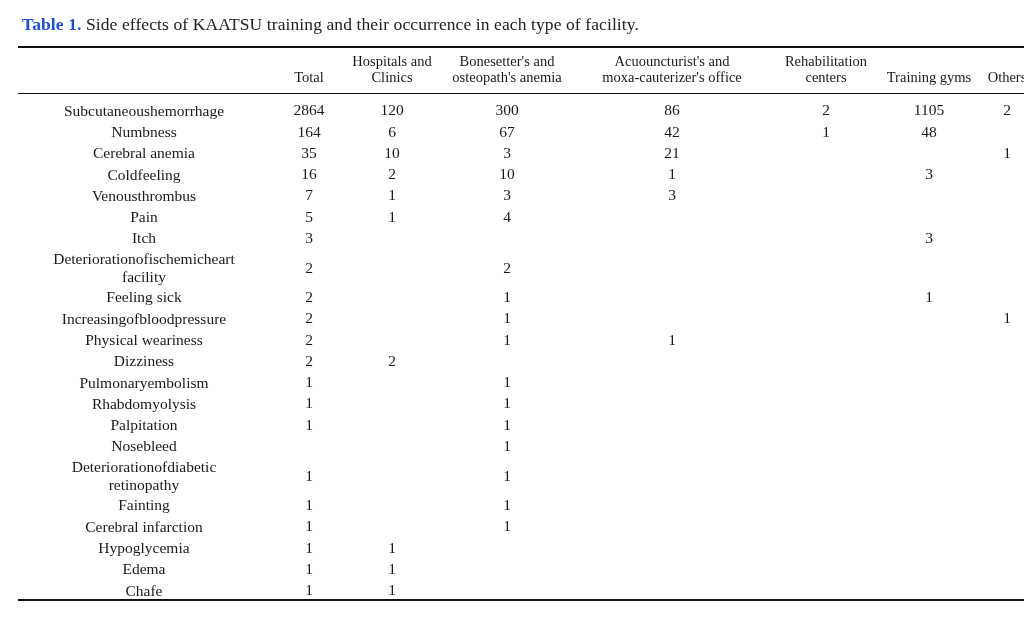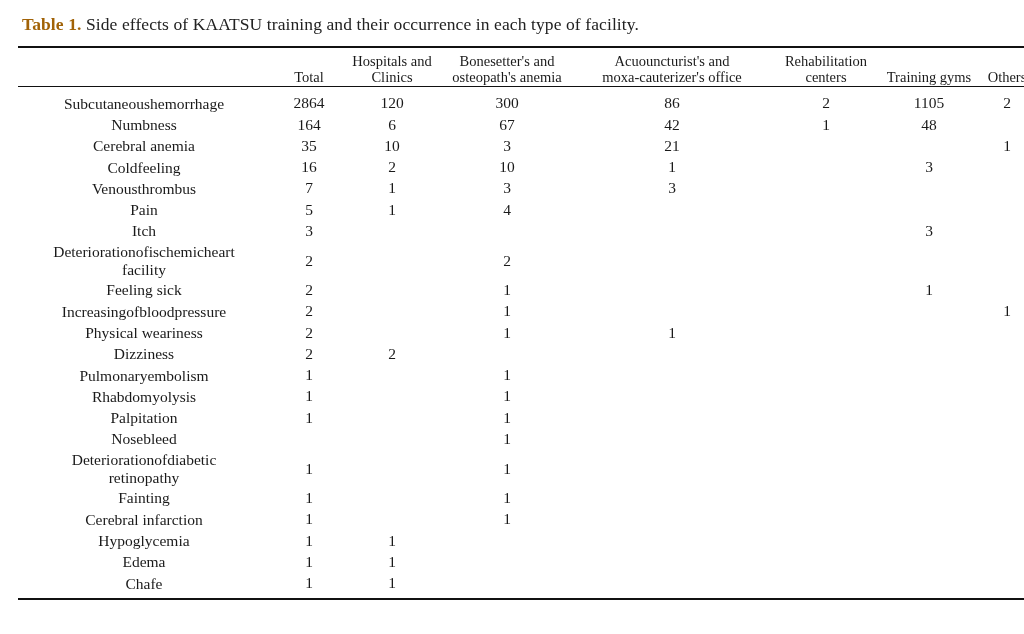--- a/index.html
+++ b/index.html
@@ -23,34 +23,34 @@
   }
   .caption {
     font-size: 17.5px;
     line-height: 1.25;
     color: #222222;
     margin: 0 0 10px 4px;
     letter-spacing: 0.1px;
   }
   .caption .caption-label {
     font-weight: bold;
-    color: #a16207;
+    color: #1d4ed8;
   }
   table.side-effects {
     width: 988px;
     border-collapse: collapse;
     table-layout: fixed;
     font-size: 15.5px;
   }
   table.side-effects thead th {
     font-weight: normal;
     font-size: 14.5px;
     line-height: 1.12;
     vertical-align: bottom;
-    padding: 5px 2px 1px 2px;
+    padding: 5px 2px 8px 2px;
     text-align: center;
   }
   .rule-top {
     border-top: 2.2px solid #111111;
   }
   .rule-mid {
     border-top: 1.1px solid #111111;
   }
   .rule-bottom {
     border-bottom: 2.2px solid #111111;
@@ -64,21 +64,21 @@
   }
   tbody tr td.label {
     text-align: center;
     padding-right: 8px;
     line-height: 1.12;
   }
   tbody tr.first-row td {
     padding-top: 7px;
   }
   tbody tr.last-row td {
-    padding-bottom: 6px;
+    padding-bottom: 0;
   }
   col.c-label  { width: 258px; }
   col.c-total  { width: 66px; }
   col.c-hosp   { width: 100px; }
   col.c-bone   { width: 130px; }
   col.c-acu    { width: 200px; }
   col.c-rehab  { width: 108px; }
   col.c-gym    { width: 98px; }
   col.c-other  { width: 58px; }
   .two-line {

